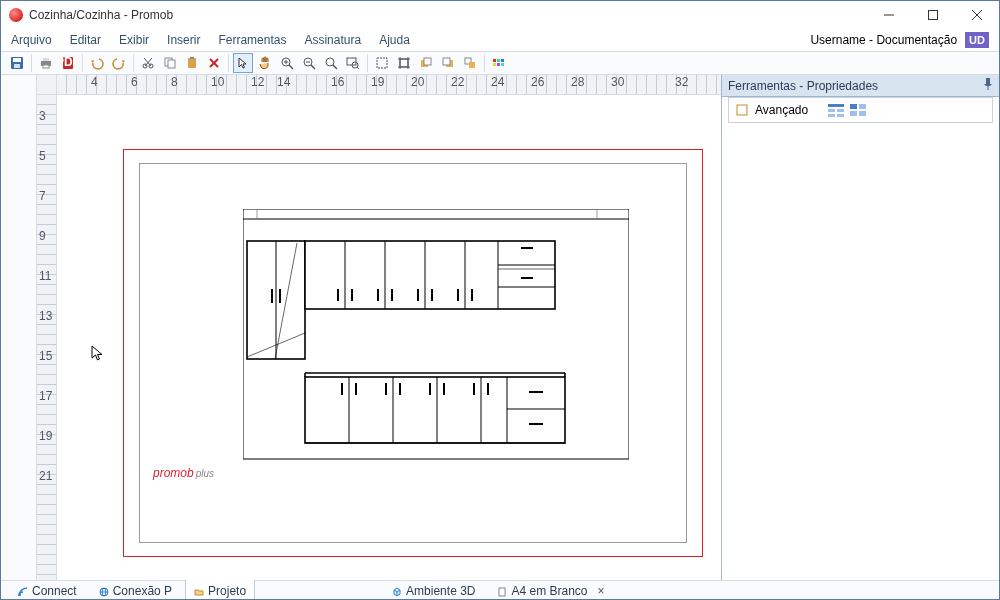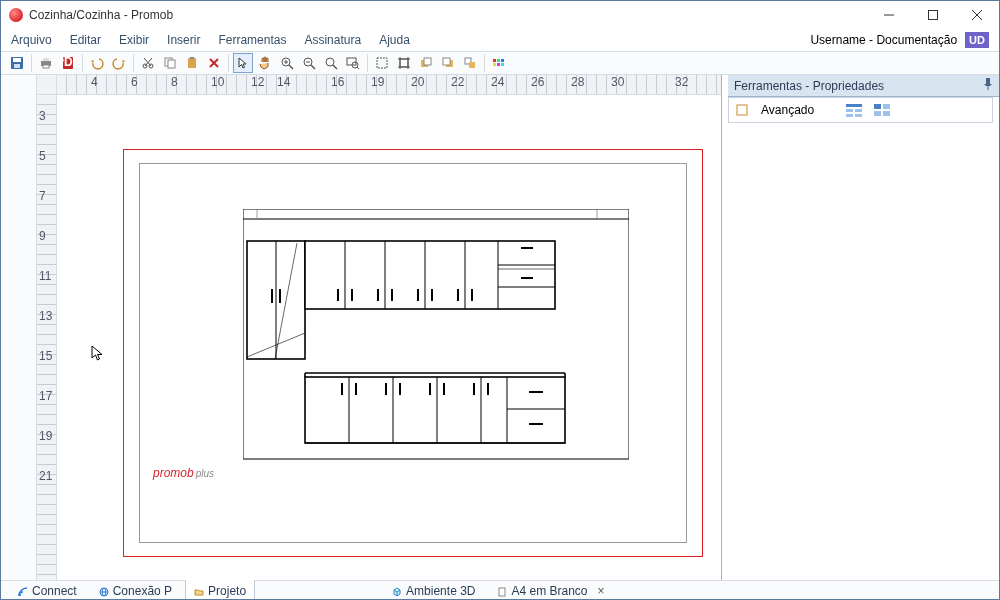--- a/index.html
+++ b/index.html
@@ -34,28 +34,28 @@
 .canvas { flex: 1; background: #fff; position: relative; overflow: hidden; }
 .page-outline { position: absolute; left: 66px; top: 54px; width: 580px; height: 408px; border: 1px solid #e02020; }
 .page-inner { position: absolute; left: 82px; top: 68px; width: 548px; height: 380px; border: 1px solid #999; }
 .kitchen { position: absolute; left: 186px; top: 114px; width: 386px; height: 252px; }
 .kitchen svg { width: 100%; height: 100%; }
 .wm { position: absolute; left: 96px; bottom: 100px; font-size: 14px; }
 .wm .brand { color: #d9232e; font-weight: normal; font-style: italic; }
 .wm .plus { color: #888; font-size: 10px; font-style: italic; margin-left: 2px; }
 .cursor { position: absolute; left: 34px; top: 250px; font-size: 14px; color: #000; }
 .side-panel { width: 278px; border-left: 1px solid #9fb4cf; background: #fff; display: flex; flex-direction: column; }
-.panel-hdr { background: #d9e4f1; border-bottom: 1px solid #9fb4cf; height: 22px; display: flex; align-items: center; padding: 0 6px; color: #2a3d55; font-size: 12px; margin-left: 6px; }
+.panel-hdr { background: #d9e4f1; border-bottom: 1px solid #9fb4cf; height: 22px; display: flex; align-items: center; padding: 0 6px; color: #2a3d55; font-size: 12px; }
 .panel-hdr .pin { margin-left: auto; }
 .panel-sec { border: 1px solid #c8d3e0; margin: 6px; }
 .sec-row { height: 24px; display: flex; align-items: center; gap: 6px; padding: 0 6px; background: #fefefe; }
 .sec-row + .sec-row { border-top: 1px solid #c8d3e0; }
 .sec-row.selected { background: #e8f0fb; outline: 1px solid #7da2ce; outline-offset: -1px; }
 .sec-icon { width: 14px; height: 14px; display: flex; align-items: center; justify-content: center; }
-.panel-tabs { display: flex; align-items: center; gap: 12px; height: 26px; margin: 0 6px 6px 6px; border: 1px solid #c8d3e0; padding: 10px 6px; }
+.panel-tabs { display: flex; align-items: center; gap: 6px; height: 26px; margin: 0 6px 6px 6px; border: 1px solid #c8d3e0; padding: 10px 6px; }
 .panel-tabs .chip { width: 16px; height: 14px; }
 .panel-empty { flex: 1; display: flex; align-items: center; justify-content: center; border: 1px solid #c8d3e0; margin: 0 6px 6px 6px; color: #444; font-size: 12px; }
 .bottom-tabs { height: 21px; border-top: 1px solid #d6dce4; display: flex; align-items: center; gap: 4px; padding: 0 8px; background: #fafbfc; }
 .bt-tab { height: 19px; display: flex; align-items: center; gap: 4px; padding: 16px 8px; border: 1px solid transparent; color: #2a3d55; }
 .bt-tab.active { border: 1px solid #bfcadb; background: #fff; }
 .bt-tab .dot { width: 10px; height: 10px; }
 .close-x { margin-left: 6px; color: #555; }
 </style>
 </head>
 <body>

